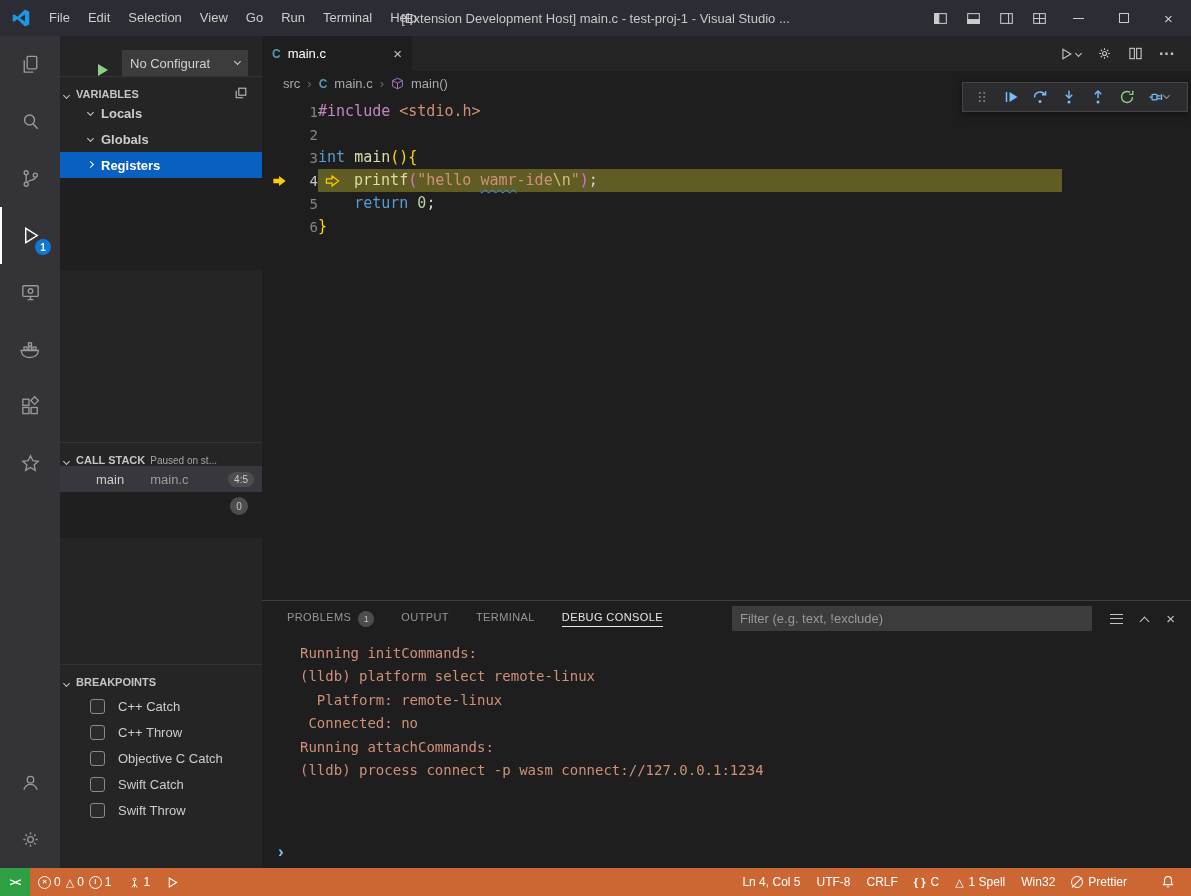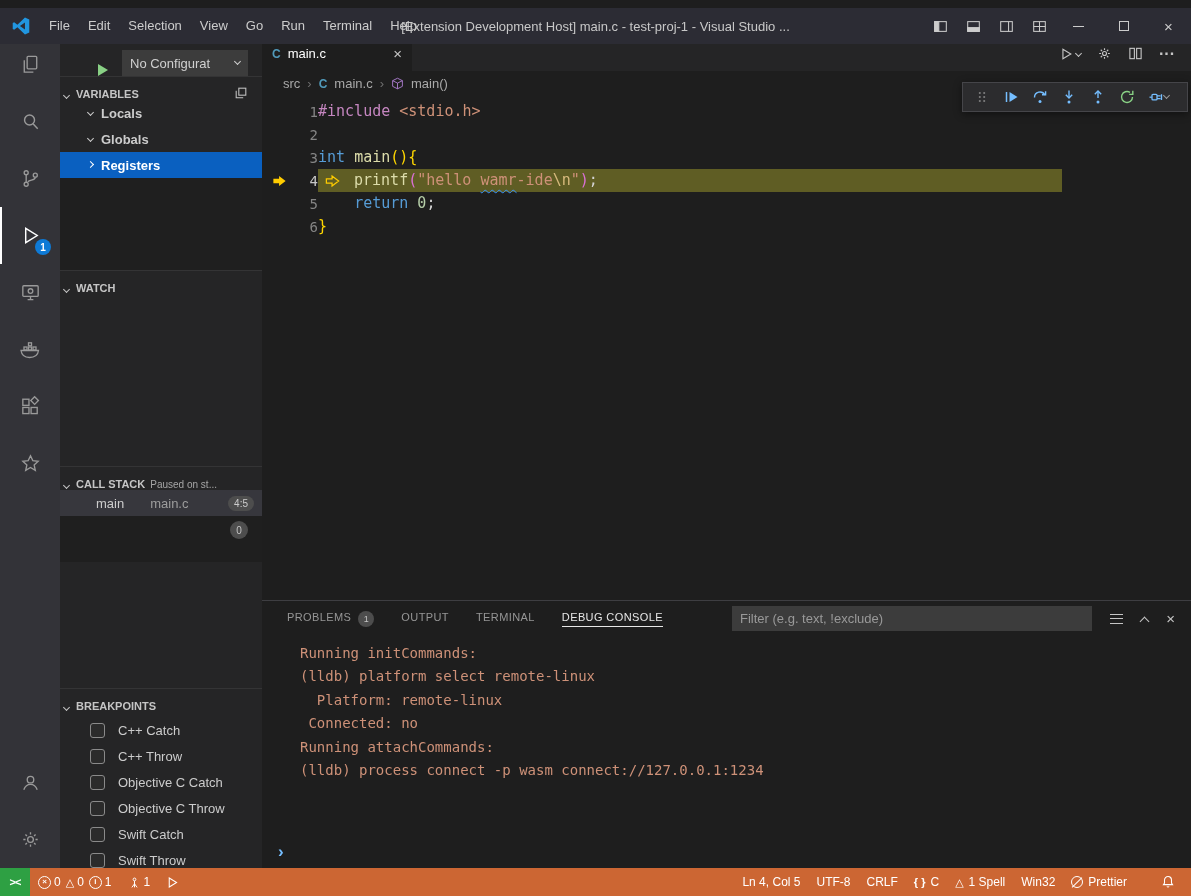--- a/index.html
+++ b/index.html
@@ -1,21 +1,21 @@
 <!DOCTYPE html>
 <html style="--status-bar: #CC6633; --remote-indicator: #2EA043; --activity-badge: #0E7AD6; --selection-blue: #0A60C0; --stack-line-highlight: #5F5D24; --debug-blue: #75BEFF; --debug-green: #89D185; --breakpoint-arrow: #FFCC00;"><head>
 <meta charset="utf-8">
 <style>
 *{margin:0;padding:0;box-sizing:border-box}
 html,body{width:1191px;height:896px;overflow:hidden}
 body{position:relative;background:#1E1E1E;font-family:"Liberation Sans","DejaVu Sans",sans-serif;color:#CCCCCC}
 svg{display:block}
 
 
-#titlebar{position:absolute;left:0;top:8px;right:0;height:36px;background:#2C2C34;display:flex;align-items:center;z-index:9}
+#titlebar{position:absolute;left:0;top:0;right:0;height:36px;background:#2C2C34;display:flex;align-items:center;z-index:9}
 #logo{margin:0 10px 0 12px}
 .menu-item{padding:0 9px;font-size:13px;color:#CCCCCC;line-height:36px;cursor:default}
 #window-title{position:absolute;left:50%;transform:translateX(-50%);font-size:13px;color:#C8C8C8;white-space:nowrap}
 .win-controls{margin-left:auto;display:flex;align-items:center;height:100%}
 .layout-ic{width:33px;height:100%;display:flex;align-items:center;justify-content:center}
 .win-btn{width:45px;height:100%;display:flex;align-items:center;justify-content:center;color:#CCCCCC;font-size:15px}
 .min-bar{width:11px;height:1px;background:#CCCCCC}
 .max-box{width:10px;height:10px;border:1px solid #CCCCCC}
 
 
@@ -284,24 +284,20 @@
     <div class="tree-row">
       <span class="cv down"></span>
       <span>Globals</span>
     </div>
     <div class="tree-row selected">
       <span class="cv right"></span>
       <span>Registers</span>
     </div>
     <div class="vars-body"></div>
 
-    <div class="pane-header">
-      <span class="cv down"></span>
-      <span>WATCH</span>
-    </div>
     <div class="watch-body"></div>
 
     <div class="pane-header">
       <span class="cv down"></span>
       <span>CALL STACK</span>
       <span class="pane-hint">Paused on st...</span>
     </div>
     <div class="cs-frame">
       <span>main</span>
       <span class="file">main.c</span>
@@ -320,24 +316,20 @@
       <span class="bp-check"></span>
       <span>C++ Catch</span>
     </div>
     <div class="bp-row">
       <span class="bp-check"></span>
       <span>C++ Throw</span>
     </div>
     <div class="bp-row">
       <span class="bp-check"></span>
       <span>Objective C Catch</span>
-    </div>
-    <div class="bp-row">
-      <span class="bp-check"></span>
-      <span>Objective C Throw</span>
     </div>
     <div class="bp-row">
       <span class="bp-check"></span>
       <span>Swift Catch</span>
     </div>
     <div class="bp-row">
       <span class="bp-check"></span>
       <span>Swift Throw</span>
     </div>
   </div>

